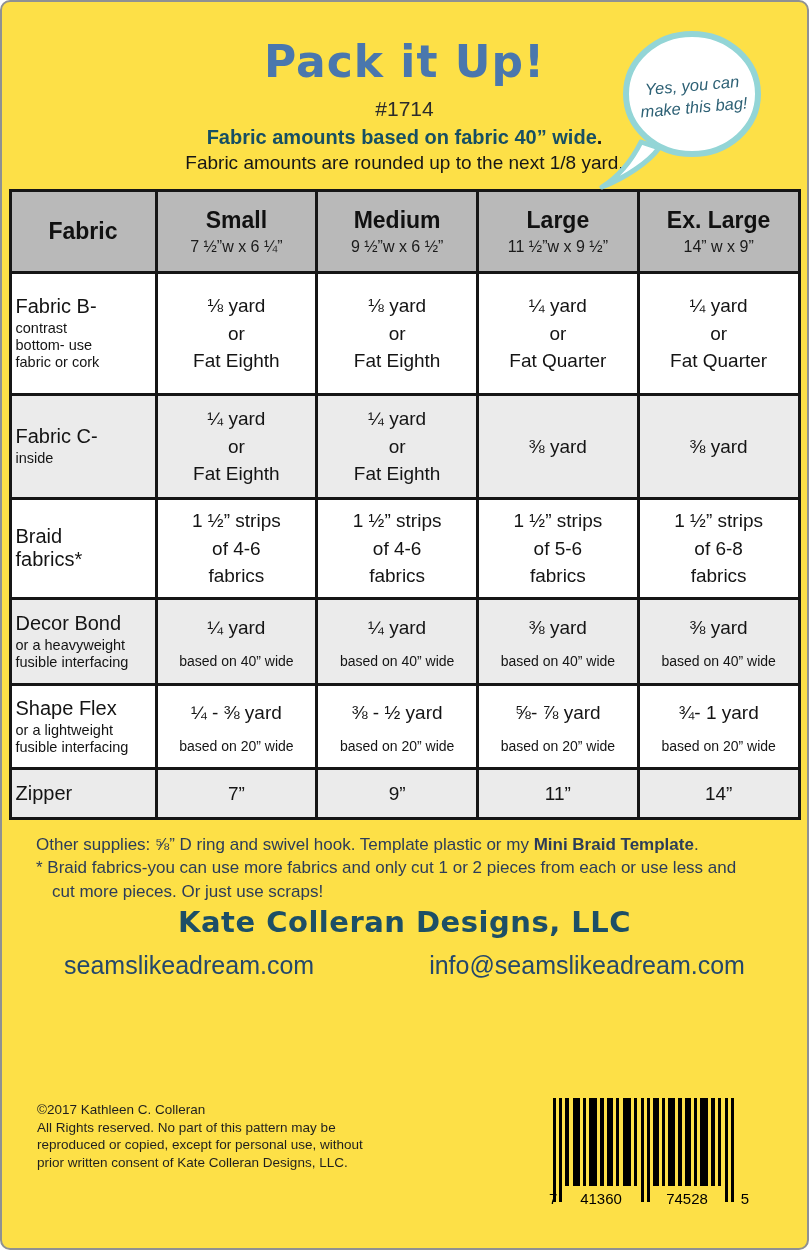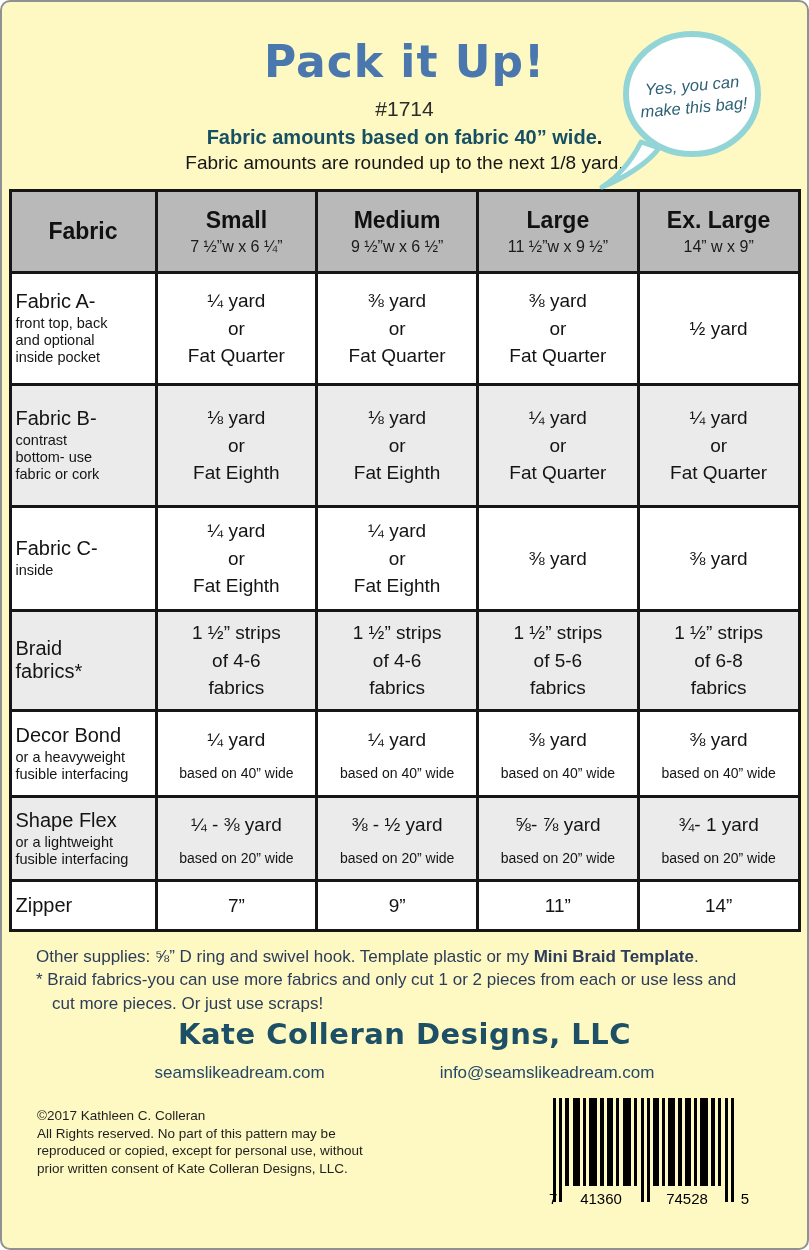--- a/index.html
+++ b/index.html
@@ -3,21 +3,21 @@
 <meta charset="utf-8">
 <style>
   * { margin:0; padding:0; box-sizing:border-box; }
   html,body { background:#ffffff; }
   body { font-family:"Liberation Sans", sans-serif; color:#1a1a1a; }
 
   .page {
     position:relative;
     width:809px; height:1250px;
     margin:0 auto;
-    background:#fef9c3;
+    background:#fde047;
     border:2px solid #8f9193;
     border-radius:10px;
     overflow:hidden;
   }
 
   
   .header { text-align:center; padding-top:34px; }
   .title {
     font-family:"DejaVu Sans", sans-serif;
     font-size:44px; font-weight:700; letter-spacing:1px;
@@ -83,32 +83,32 @@
 
   
   .brand { text-align:center; margin-top:2px; }
   .brand-name {
     font-family:"DejaVu Sans", sans-serif;
     font-size:29px; font-weight:700; letter-spacing:0.5px;
     color:#1d4f66;
   }
   .brand-contacts {
     display:flex; justify-content:center; gap:115px;
-    margin-top:12px; font-size:17px; color:#24476b;
+    margin-top:12px; font-size:25px; color:#24476b;
   }
 
   
   .bottom-row {
     position:absolute; left:0; right:0; bottom:28px;
     display:flex; justify-content:space-between; align-items:flex-start;
     padding:0 58px 0 35px;
   }
   .copyright {
     font-size:13.5px; line-height:1.3; color:#1f1f1f;
-    white-space:pre-line; margin-top:9px;
+    white-space:pre-line; margin-top:3px;
   }
   .barcode { width:200px; }
 </style>
 </head>
 <body>
 
 <div class="page">
 
   <div class="header">
     <div class="title">Pack it Up!</div>
@@ -156,50 +156,20 @@
           <div class="col-label">Large</div>
           <div class="col-sub">11 ½”w x 9 ½”</div>
         </th>
         <th>
           <div class="col-label">Ex. Large</div>
           <div class="col-sub">14” w x 9”</div>
         </th>
       </tr>
     </thead>
     <tbody>
-      <tr class="r1">
-        <td class="label-cell">
-          <div class="row-name">Fabric A-</div>
-          <div class="row-desc">front top, back
-and optional
-inside pocket</div>
-        </td>
-        <td class="val-cell">
-          <div class="cell-lines">¼ yard
-or
-Fat Quarter</div>
-
-        </td>
-        <td class="val-cell">
-          <div class="cell-lines">⅜ yard
-or
-Fat Quarter</div>
-
-        </td>
-        <td class="val-cell">
-          <div class="cell-lines">⅜ yard
-or
-Fat Quarter</div>
-
-        </td>
-        <td class="val-cell">
-          <div class="cell-lines">½ yard</div>
-
-        </td>
-      </tr>
       <tr class="r2">
         <td class="label-cell">
           <div class="row-name">Fabric B-</div>
           <div class="row-desc">contrast
 bottom- use
 fabric or cork</div>
         </td>
         <td class="val-cell">
           <div class="cell-lines">⅛ yard
 or

